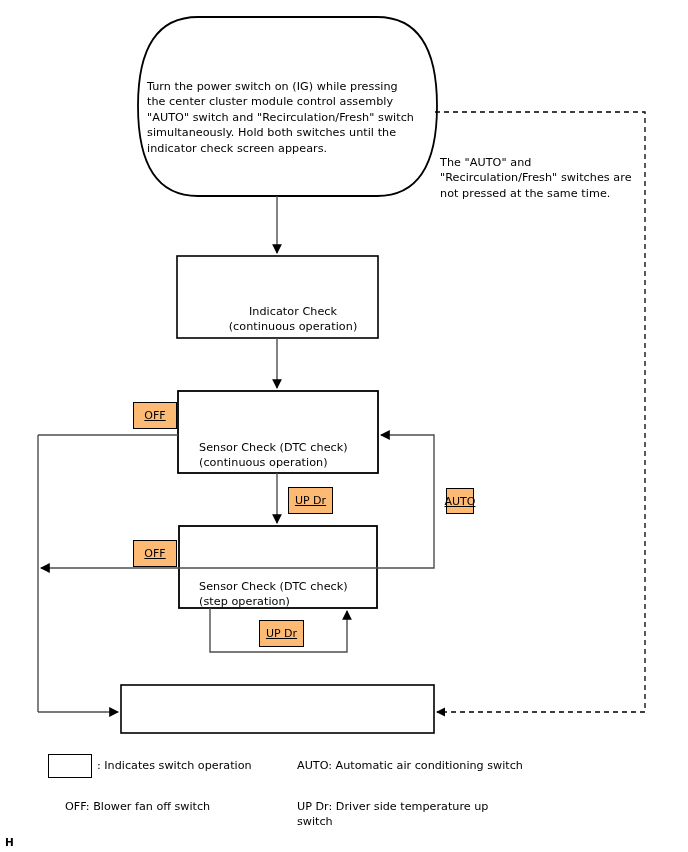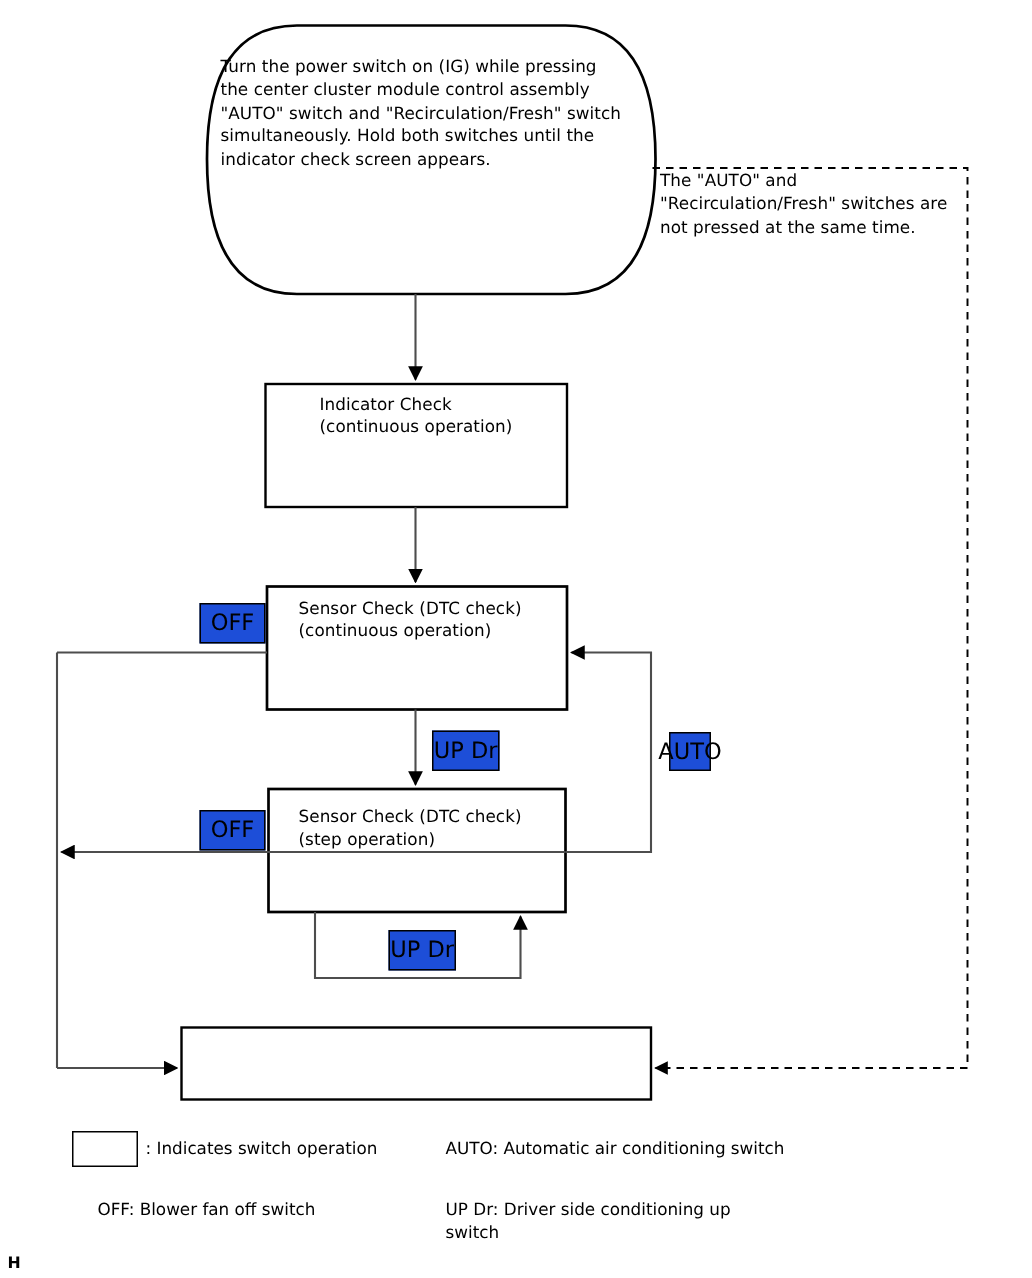--- a/index.html
+++ b/index.html
@@ -24,32 +24,34 @@
     width: 688px;
     height: 852px;
   }
   .node-text {
     position: absolute;
     font-size: 11.2px;
     line-height: 15.4px;
     color: #000000;
     white-space: pre-line;
     letter-spacing: 0.05px;
+    margin-top: 42px;
   }
   .sw-label {
     position: absolute;
     border: 1.4px solid #000000;
-    background: #1d4ed8;
-    font-size: 15px;
+    background: #fdba74;
+    font-size: 11px;
     line-height: 1;
     color: #000000;
     display: flex;
     align-items: center;
     justify-content: center;
     box-sizing: border-box;
+    text-decoration: underline;
   }
   .legend-text {
     position: absolute;
     font-size: 11.2px;
     line-height: 15.4px;
     color: #000000;
     white-space: pre-line;
   }
   .legend-swatch {
     position: absolute;
@@ -108,21 +110,21 @@
 
     <path d="M 210 608 L 210 652 L 347 652 L 347 611" fill="none" stroke="#4d4d4d" stroke-width="1.4" marker-end="url(#arrow-solid)"></path>
 
     <path d="M 435 112 L 645 112 L 645 712 L 437 712" fill="none" stroke="#000000" stroke-width="1.3" stroke-dasharray="5,4" marker-end="url(#arrow-dash)"></path>
   </svg>
 
   <div class="node-text" style="left:147px; top:37px; width:272px;">Turn the power switch on (IG) while pressing the center cluster module control assembly "AUTO" switch and "Recirculation/Fresh" switch simultaneously. Hold both switches until the indicator check screen appears.</div>
 
   <div class="node-text" style="left:440px; top:113px; width:198px;">The "AUTO" and "Recirculation/Fresh" switches are not pressed at the same time.</div>
 
-  <div class="node-text" style="left:213px; top:262px; width:160px;">Indicator Check
+  <div class="node-text" style="left:213px; top:262px; width:160px;text-align:center;">Indicator Check
 (continuous operation)</div>
 
   <div class="node-text" style="left:199px; top:398px; width:175px;">Sensor Check (DTC check)
 (continuous operation)</div>
 
   <div class="node-text" style="left:199px; top:537px; width:175px;">Sensor Check (DTC check)
 (step operation)</div>
 
 
   <div class="sw-label" style="left:133px; top:402px; width:44px; height:27px;">OFF</div>
@@ -136,17 +138,17 @@
   <div class="sw-label" style="left:259px; top:620px; width:45px; height:27px;">UP Dr</div>
 
   <div class="legend-swatch" style="left:48px; top:754px; width:44px; height:24px;"></div>
 
   <div class="legend-text" style="left:97px; top:758px; width:200px;">: Indicates switch operation</div>
 
   <div class="legend-text" style="left:297px; top:758px; width:260px;">AUTO: Automatic air conditioning switch</div>
 
   <div class="legend-text" style="left:65px; top:799px; width:220px;">OFF: Blower fan off switch</div>
 
-  <div class="legend-text" style="left:297px; top:799px; width:215px;">UP Dr: Driver side conditioning up switch</div>
+  <div class="legend-text" style="left:297px; top:799px; width:215px;">UP Dr: Driver side temperature up switch</div>
 
   <div class="corner-mark" style="left:5px; top:837px;">H</div>
 
 </div>
 
 </body></html>

